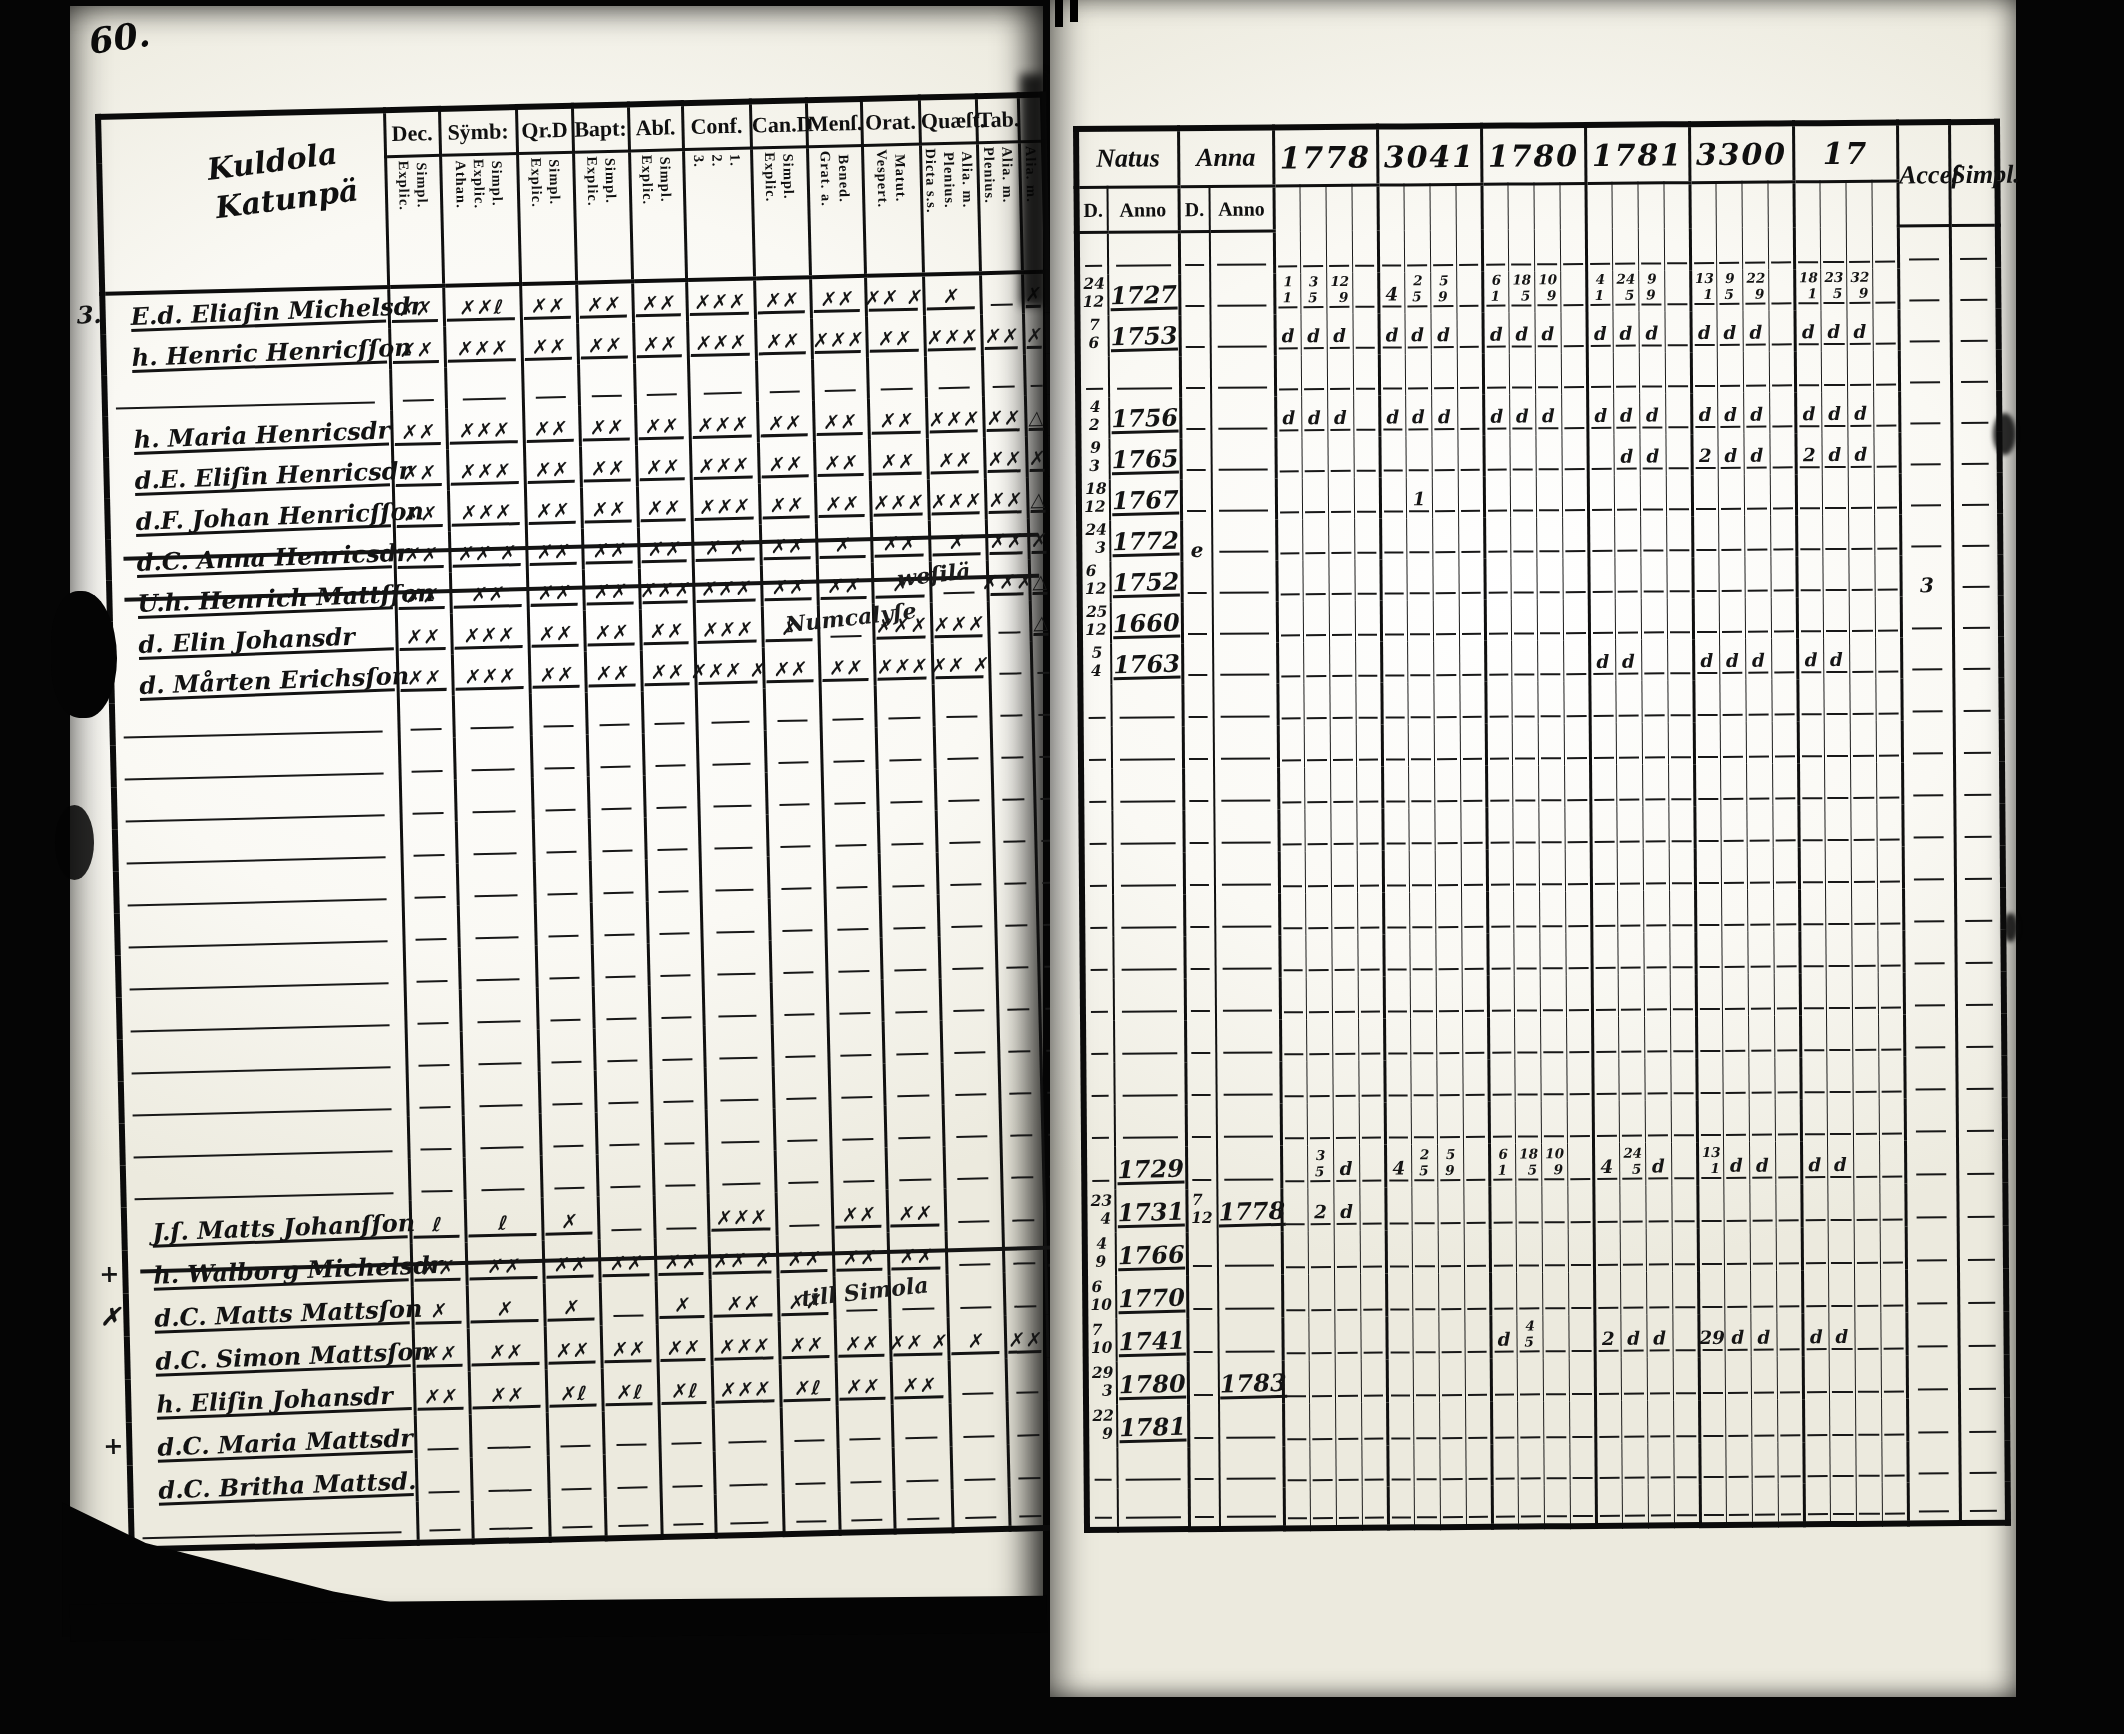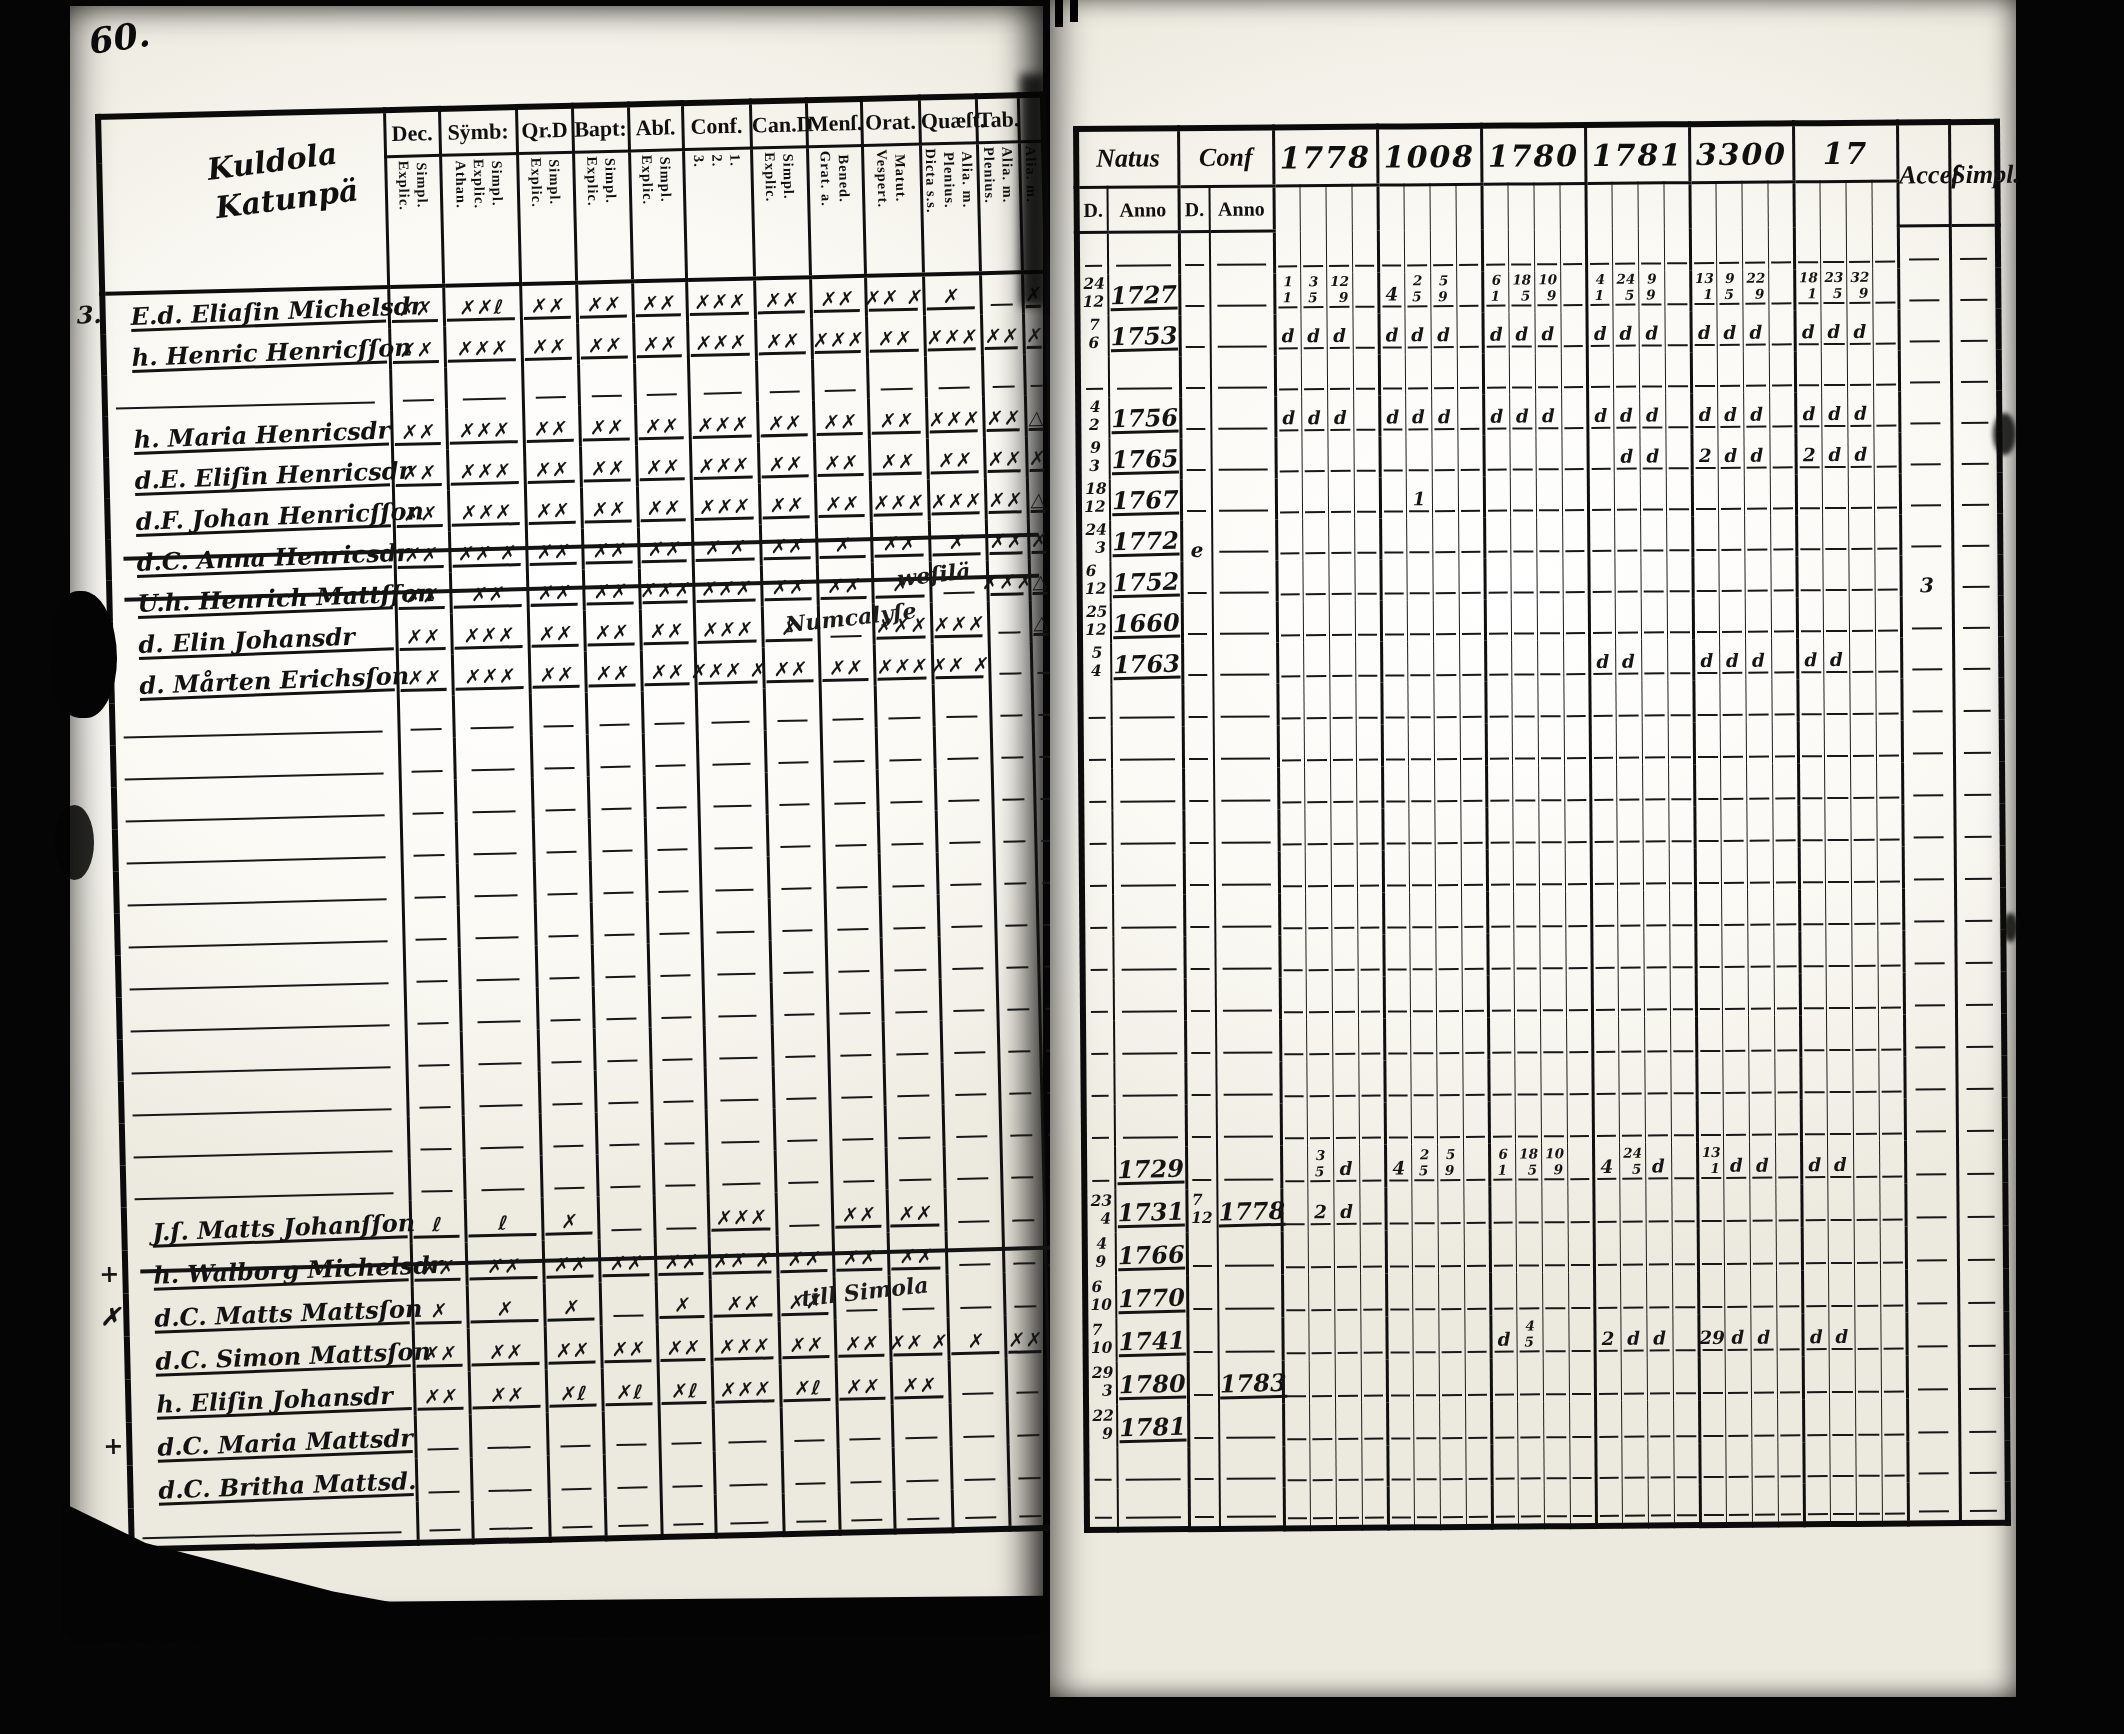--- a/index.html
+++ b/index.html
@@ -1476,23 +1476,23 @@
           <col style="width: 26px;">
           <col style="width: 26px;">
           <col style="width: 26px;">
           <col style="width: 26px;">
           <col style="width: 52px;">
           <col style="width: 48px;">
         </colgroup>
       <thead id="rhead">
           <tr class="hrow">
             <th class="grp thickL" colspan="2">Natus</th>
-            <th class="grp thickL" colspan="2">Conf</th>
+            <th class="grp thickL" colspan="2">Anna</th>
             <th class="ybox thickL" colspan="4">1778</th>
-            <th class="ybox thickL" colspan="4">1008</th>
+            <th class="ybox thickL" colspan="4">3041</th>
             <th class="ybox thickL" colspan="4">1780</th>
             <th class="ybox thickL" colspan="4">1781</th>
             <th class="ybox thickL" colspan="4">3300</th>
             <th class="ybox thickL" colspan="4">17</th>
             <th class="grp thickL" colspan="1" rowspan="2">Acceſ</th>
             <th class="grp thickL" colspan="1" rowspan="2">Simpl.</th>
           </tr>
           <tr class="hsub2">
             <th class="dlab thickL">D.</th>
             <th class="alab">Anno</th>

